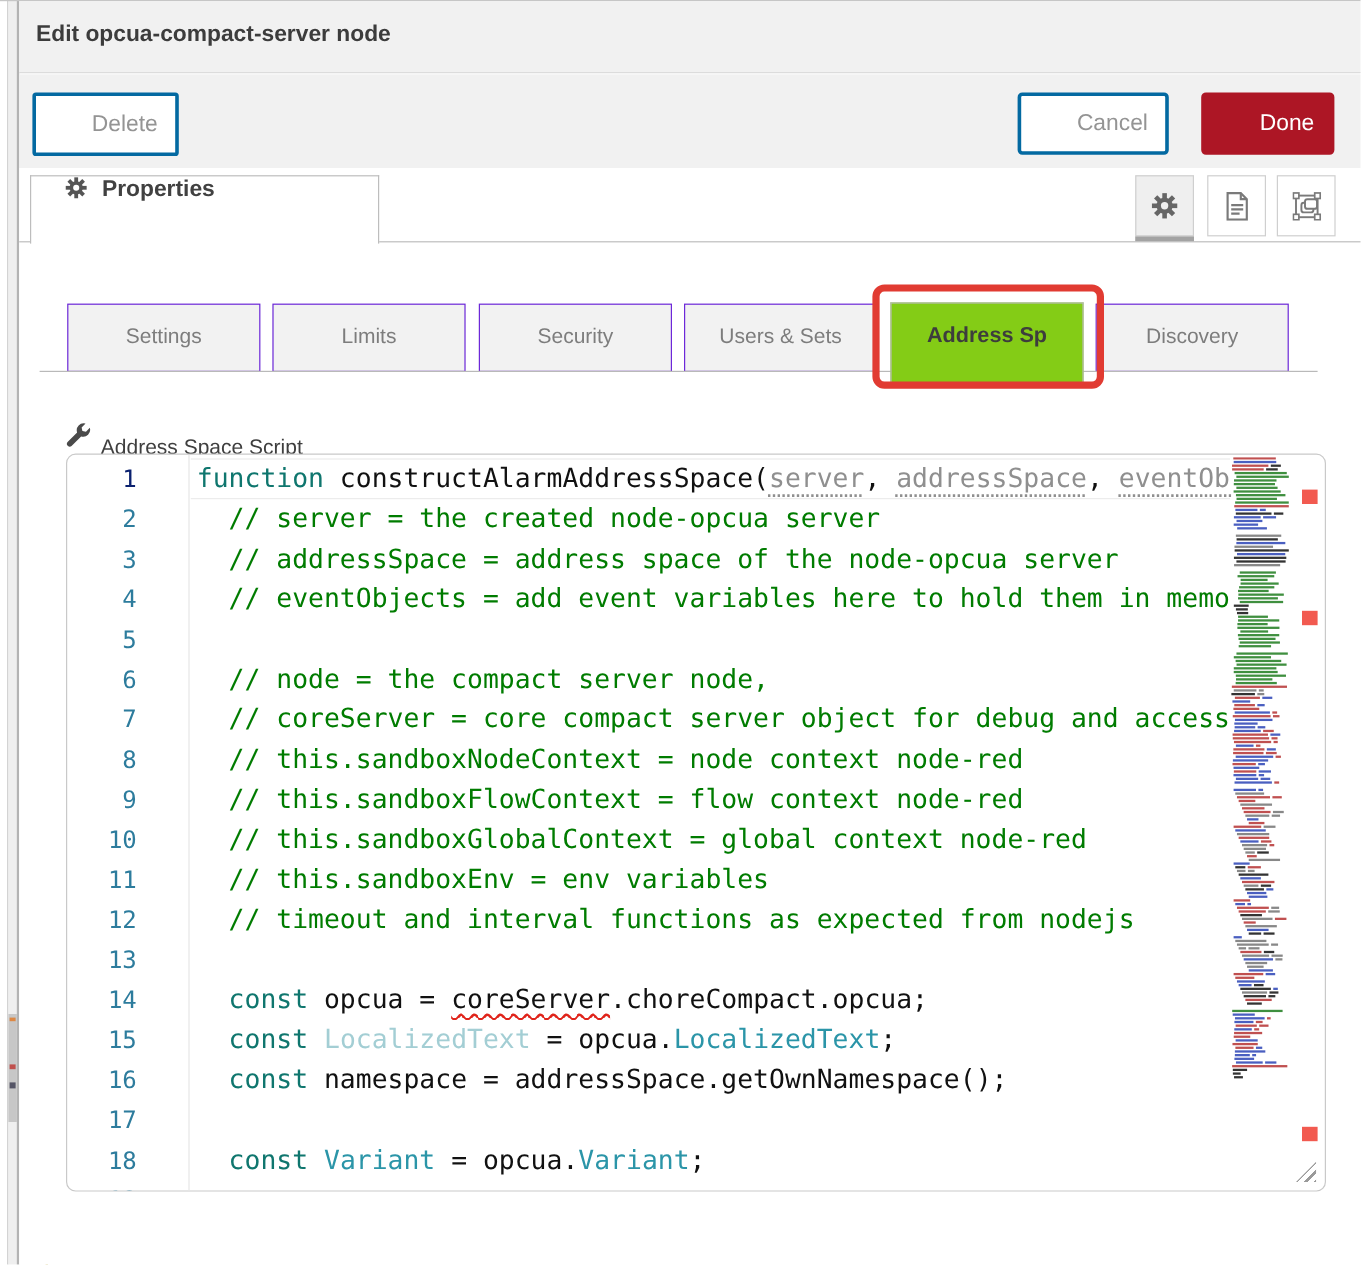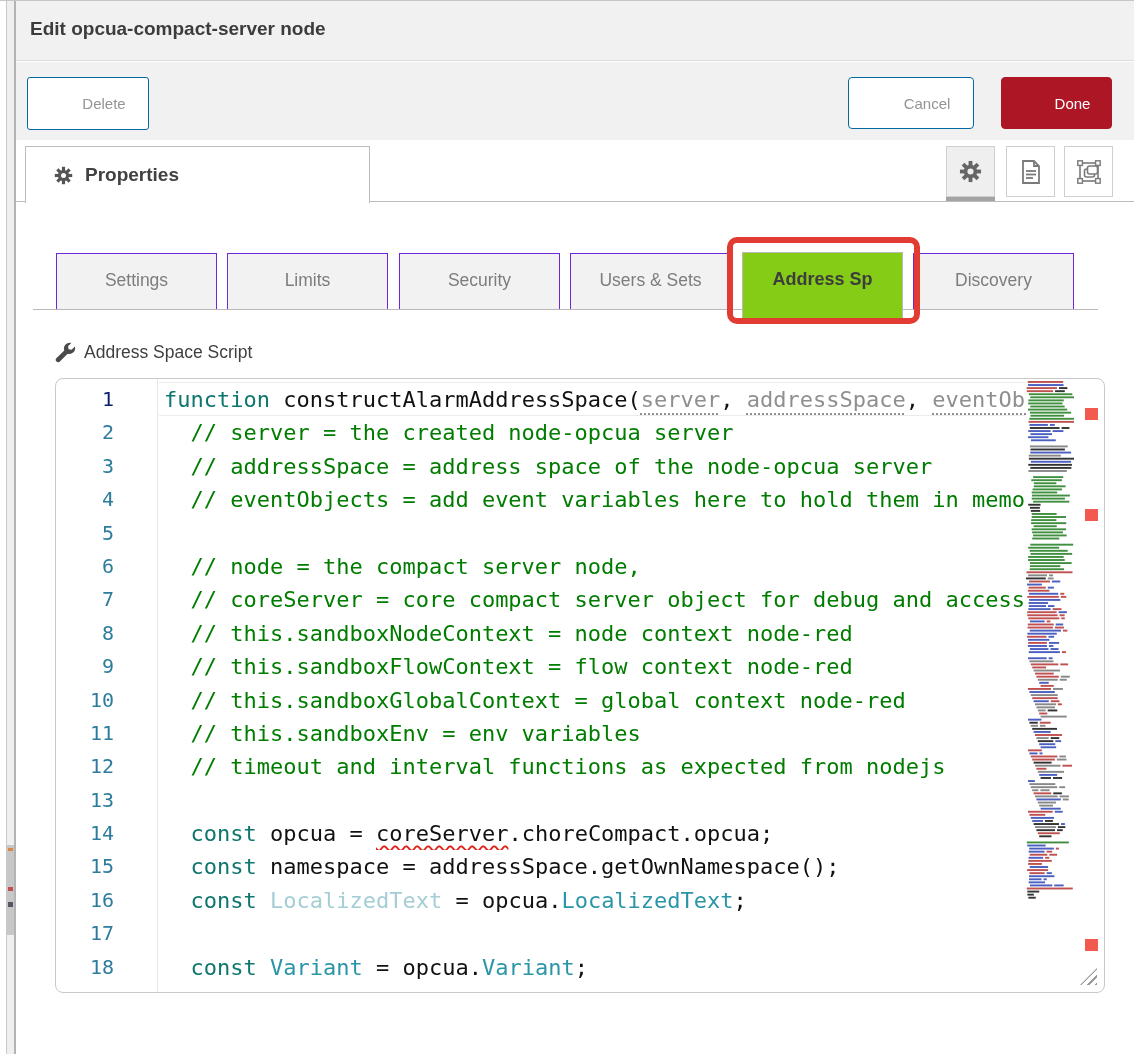--- a/index.html
+++ b/index.html
@@ -14,32 +14,32 @@
   #rail-thumb { left:7px; top:845px; width:7px; height:90px; background:#c7c7c7; }
   .rail-mark { width:5px; }
   #top-edge { left:0; top:0; width:1134px; height:1px; background:#c6c6c6; }
   #stray-line { left:38px; top:963px; width:2px; height:91px; background:#c9bc69; }
 
   
   #header { left:16px; top:1px; width:1118px; height:60px; background:#f1f1f1; border-bottom:1px solid #dcdcdc; }
   #dialog-title { position:absolute; left:14px; top:17px; font-size:19px; font-weight:bold; color:#3c3c3c; }
   #toolbar { left:16px; top:62px; width:1118px; height:78px; background:#f1f1f1; }
   .btn { position:absolute; display:flex; align-items:center; justify-content:center;
-         background:#fff; border:1px solid #0369a1; border-radius:3px;
-         font-size:15px; color:#949494; cursor:pointer;padding-left:32px; }
+         background:#fff; border:3px solid #0369a1; border-radius:3px;
+         font-size:19px; color:#949494; cursor:pointer;padding-left:32px; }
   #btn-delete { left:11px; top:15px; width:122px; height:53px; }
   #btn-cancel { left:832px; top:15px; width:126px; height:52px; border-radius:4px; }
   #btn-done   { left:985px; top:15px; width:111px; height:52px; background:#AD1625; border-color:#AD1625; color:#fff; border-radius:4px; }
 
   
   #main { left:16px; top:140px; width:1118px; height:914px; background:#fff; }
   #prop-underline { left:16px; top:201px; width:1118px; height:1px; background:#bdbdbd; }
-  #prop-tab { left:25px; top:146px; width:345px; height:57px; background:#fff;
+  #prop-tab { left:25px; top:146px; width:291px; height:57px; background:#fff;
               border:1px solid #bdbdbd; border-bottom:none; z-index:2;
-              display:flex; align-items:center; padding-left:28px; gap:12px; }
+              display:flex; align-items:flex-start; padding-left:28px; gap:12px; }
   #prop-tab-label { font-size:19px; font-weight:bold; color:#414141; }
   .hbtn { position:absolute; top:146px; width:49px; height:51px; background:#fff; border:1px solid #cfcfcf;
           display:flex; align-items:center; justify-content:center; cursor:pointer; }
   #btn-gear { left:946px; background:#efefef; }
   #gear-underline { left:946px; top:197px; width:49px; height:4px; background:#a3a3a3; z-index:3; }
   #btn-doc { left:1006px; }
   #btn-appearance { left:1064px; }
 
   
   .ftab { position:absolute; top:253px; height:57px; width:161px; background:#f2f2f2;
@@ -47,21 +47,21 @@
           display:flex; align-items:flex-start; justify-content:center; padding-top:16px;
           white-space:nowrap; overflow:hidden; cursor:pointer; }
   .ftab.active { top:252px; height:71px; background:#84cc16; border-color:#b9b9b9; border-bottom:none;
                  color:#3d3d3d; font-weight:bold; font-size:18px; z-index:2; }
   #ftab-underline { left:33px; top:309px; width:1065px; height:1px; background:#b9b9b9; }
   #annotation-box { left:727px; top:237px; width:193px; height:87px; border:6px solid #e13b32;
                     border-radius:10px; z-index:10; pointer-events:none; }
 
   
   #section-row { left:55px; top:342px; display:flex; align-items:center; gap:8px; }
-  #section-label { font-size:17.5px; color:#3f3f3f; }
+  #section-label { font-size:17.5px; color:#3f3f3f;margin-top:20px; }
 
   
   #editor { left:55px; top:378px; width:1050px; height:615px; background:#fff;
             border:1px solid #c9c9c9; border-radius:8px; overflow:hidden; }
   #gutter-sep { left:101px; top:0; width:1px; height:615px; background:#e6e6e6; }
   #gutter { left:0; top:4px; width:58px; }
   .ln { height:33.4px; line-height:33.4px; text-align:right;
         font-family:"DejaVu Sans Mono", monospace; font-size:20px; color:#2d7c9d; }
   .ln.active { color:#0b216f; }
   #current-line { left:103px; top:3px; width:866px; height:34px;
@@ -222,22 +222,22 @@
         <div class="cl"></div>
         <div class="cl"><span class="tk-cm">  // node = the compact server node,</span></div>
         <div class="cl"><span class="tk-cm">  // coreServer = core compact server object for debug and access</span></div>
         <div class="cl"><span class="tk-cm">  // this.sandboxNodeContext = node context node-red</span></div>
         <div class="cl"><span class="tk-cm">  // this.sandboxFlowContext = flow context node-red</span></div>
         <div class="cl"><span class="tk-cm">  // this.sandboxGlobalContext = global context node-red</span></div>
         <div class="cl"><span class="tk-cm">  // this.sandboxEnv = env variables</span></div>
         <div class="cl"><span class="tk-cm">  // timeout and interval functions as expected from nodejs</span></div>
         <div class="cl"></div>
         <div class="cl"><span class="tk-v">  </span><span class="tk-k">const</span><span class="tk-v"> opcua = </span><span class="tk-err">coreServer</span><span class="tk-v">.choreCompact.opcua;</span></div>
+        <div class="cl"><span class="tk-v">  </span><span class="tk-k">const</span><span class="tk-v"> </span><span class="tk-tyd">LocalizedText</span><span class="tk-v"> = opcua.</span><span class="tk-ty">LocalizedText</span><span class="tk-v">;</span></div>
         <div class="cl"><span class="tk-v">  </span><span class="tk-k">const</span><span class="tk-v"> namespace = addressSpace.getOwnNamespace();</span></div>
-        <div class="cl"><span class="tk-v">  </span><span class="tk-k">const</span><span class="tk-v"> </span><span class="tk-tyd">LocalizedText</span><span class="tk-v"> = opcua.</span><span class="tk-ty">LocalizedText</span><span class="tk-v">;</span></div>
         <div class="cl"></div>
         <div class="cl"><span class="tk-v">  </span><span class="tk-k">const</span><span class="tk-v"> </span><span class="tk-ty">Variant</span><span class="tk-v"> = opcua.</span><span class="tk-ty">Variant</span><span class="tk-v">;</span></div>
       </div>
     <div class="abs" id="minimap">
         <svg width="52" height="525">
           <rect x="1.7469227691181004" y="0" width="35.43601059913635" height="1.9" fill="#c05050"></rect>
           <rect x="2.0683003664016724" y="3.07" width="35.46455502510071" height="1.9" fill="#4a5fc0"></rect>
           <rect x="0.6789459586143494" y="6.14" width="30.321999609470367" height="1.9" fill="#c05050"></rect>
           <rect x="33.00094556808472" y="6.14" width="8.371053695678711" height="1.9" fill="#333"></rect>
           <rect x="0.7689878940582275" y="9.209999999999999" width="26.30058526992798" height="1.9" fill="#c05050"></rect>

